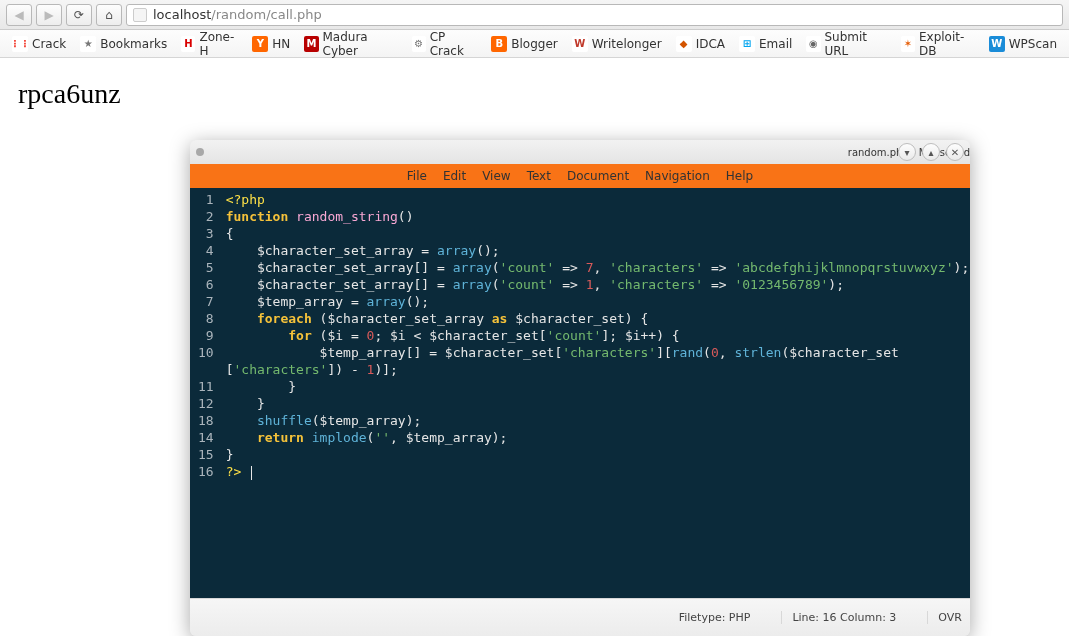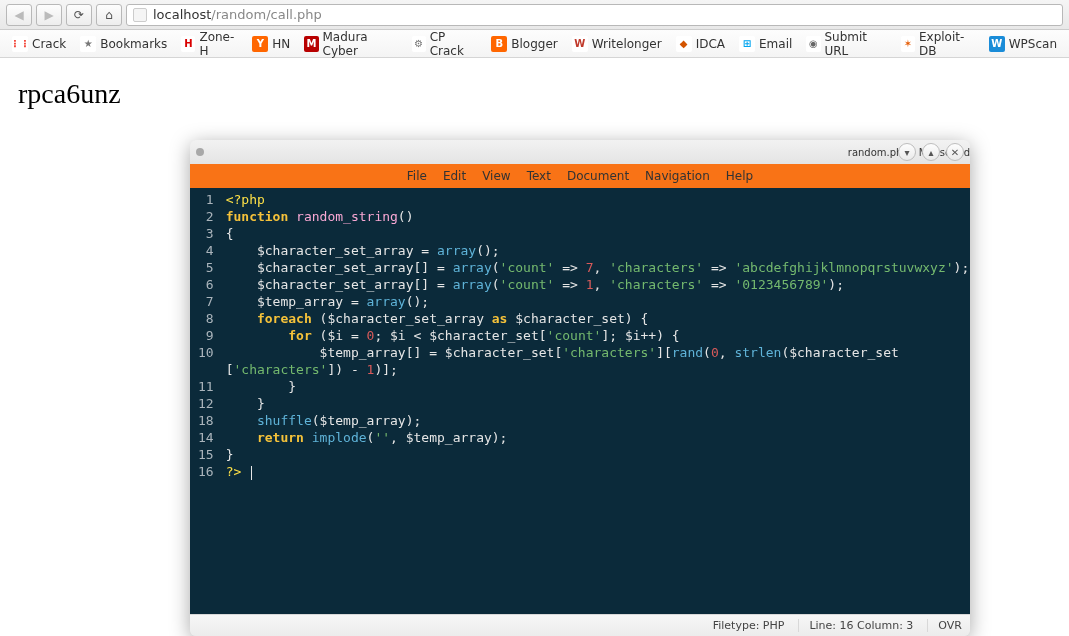--- a/index.html
+++ b/index.html
@@ -175,32 +175,32 @@
 .tok-fn { color: #f9a8d4; }
 .tok-var { color: #e6e6e6; }
 .tok-op { color: #e6e6e6; }
 .tok-call { color: #5fb3d8; }
 .tok-str { color: #74b96e; }
 .tok-num { color: #d85a5a; }
 .tok-brace { color: #e6e6e6; }
 .cursor { display:inline-block; width:1px; height:14px; background:#e6e6e6; vertical-align:middle; margin-left:2px;}
 
 .statusbar {
-  height: 22px;
+  height: 38px;
   background: linear-gradient(#f6f6f6, #ececec);
   border-top: 1px solid #d8d8d8;
   display: flex;
   align-items: center;
   justify-content: flex-end;
   padding: 0 8px;
   gap: 14px;
   font-size: 11px;
   color: #444;
 }
-.statusbar .cell { border-left: 1px solid #d8d8d8; padding-left: 10px; }
+.statusbar .cell { border-left: 1px solid #d8d8d8; padding-left: 10px; margin-left: 17px; }
 </style>
 </head>
 <body>
 
 <div class="browser-toolbar">
   <div class="nav-btn disabled">◀</div>
   <div class="nav-btn disabled">▶</div>
   <div class="nav-btn">⟳</div>
   <div class="nav-btn">⌂</div>
   <div class="addr-wrap">

